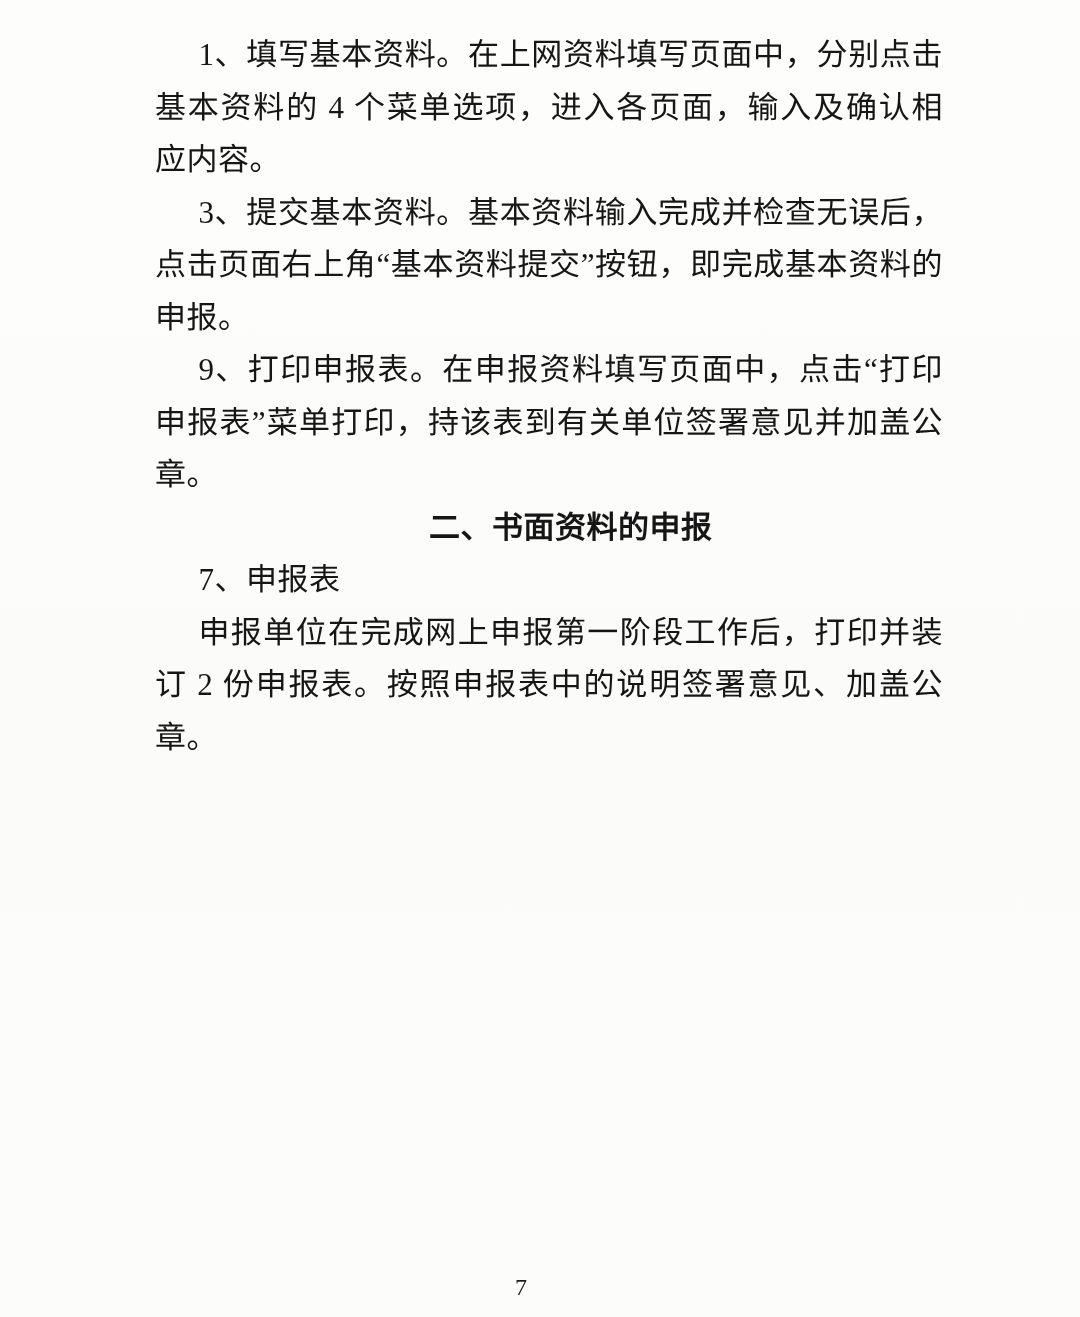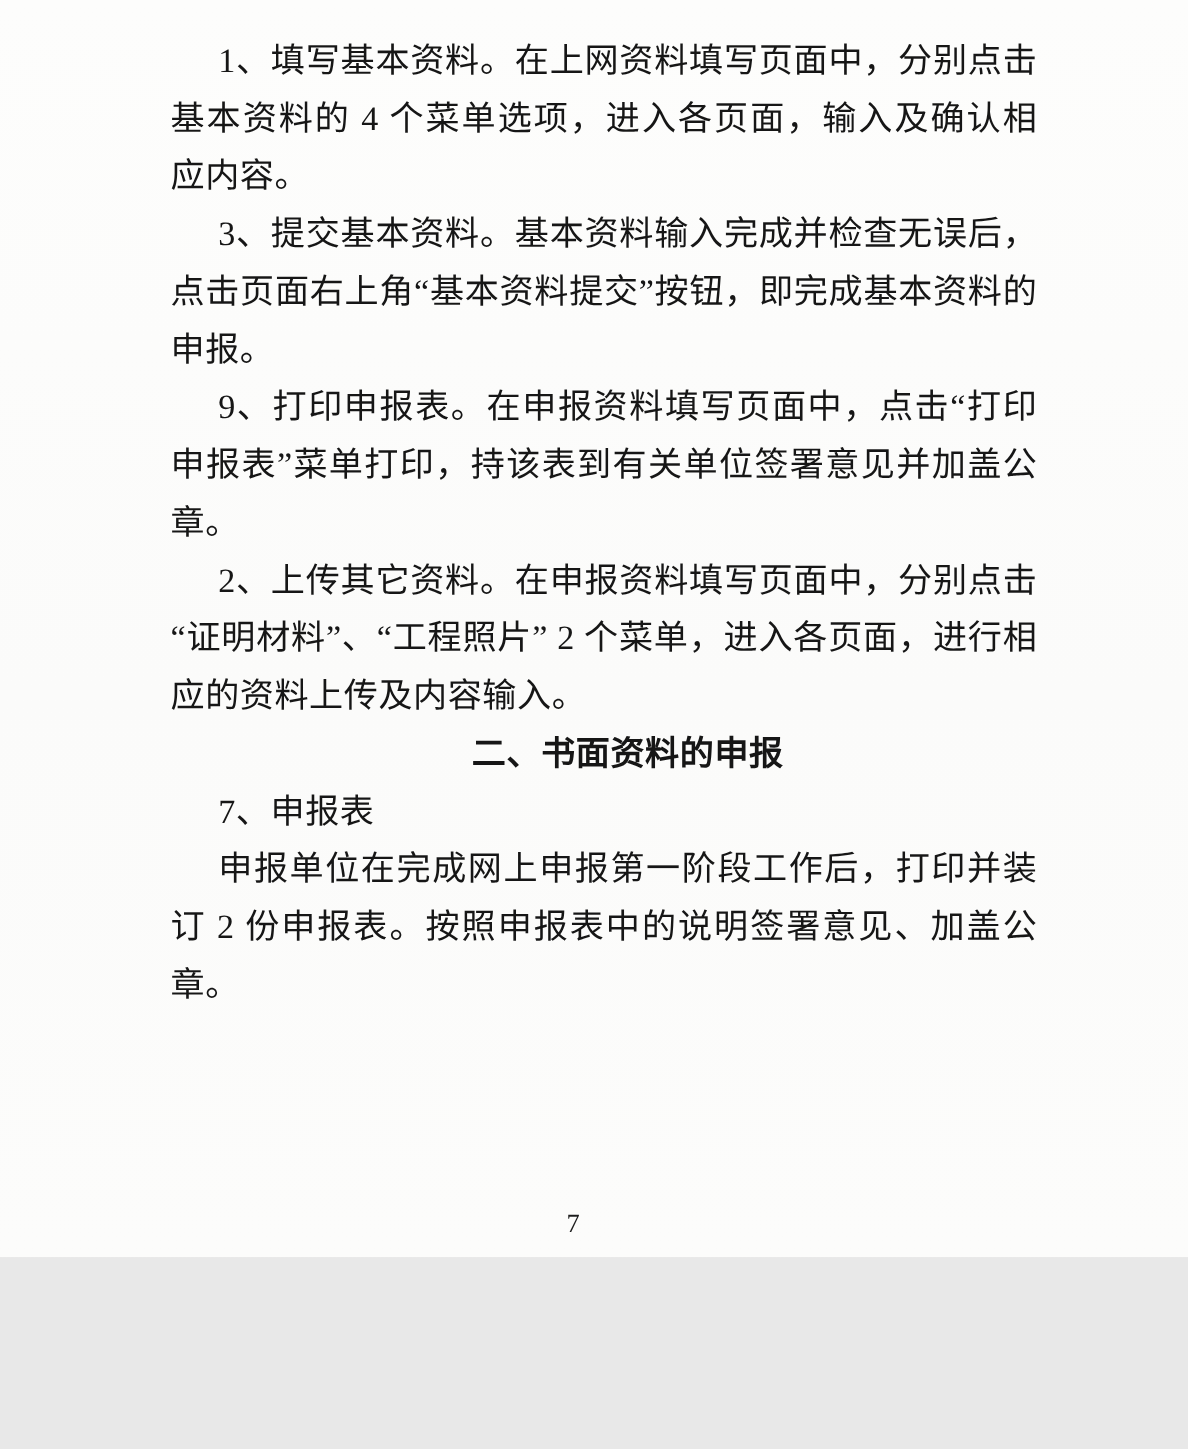--- a/index.html
+++ b/index.html
@@ -3,21 +3,21 @@
 <meta charset="utf-8">
 <style>
   html, body {
     margin: 0;
     padding: 0;
     background: #e8e8e8;
   }
   .page {
     position: relative;
     width: 1080px;
-    height: 1143px;
+    height: 1317px;
     margin: 0 auto;
     background: linear-gradient(180deg, #fdfdfc 0%, #fbfbfa 55%, #fcfcfb 100%);
     overflow: hidden;
     font-family: "Liberation Serif", "DejaVu Serif", serif;
     color: #161616;
   }
   .content {
     position: absolute;
     left: 155px;
     top: 29px;
@@ -53,20 +53,19 @@
   }
 </style>
 </head>
 <body>
 
 <div class="page">
   <div class="content">
     <p class="body">1、填写基本资料。在上网资料填写页面中，分别点击基本资料的 4 个菜单选项，进入各页面，输入及确认相应内容。</p>
     <p class="body">3、提交基本资料。基本资料输入完成并检查无误后，点击页面右上角“基本资料提交”按钮，即完成基本资料的申报。</p>
     <p class="body">9、打印申报表。在申报资料填写页面中，点击“打印申报表”菜单打印，持该表到有关单位签署意见并加盖公章。</p>
-    <p class="body">2、上传其它资料。在申报资料填写页面中，分别点击“证明材料”、“工程照片” 2 个菜单，进入各页面，进行相应的资料上传及内容输入。</p>
     <p class="heading">二、书面资料的申报</p>
     <p class="subheading">7、申报表</p>
     <p class="body">申报单位在完成网上申报第一阶段工作后，打印并装订 2 份申报表。按照申报表中的说明签署意见、加盖公章。</p>
   </div>
 
   <div class="page-footer">7</div>
 </div>
 
 </body></html>

